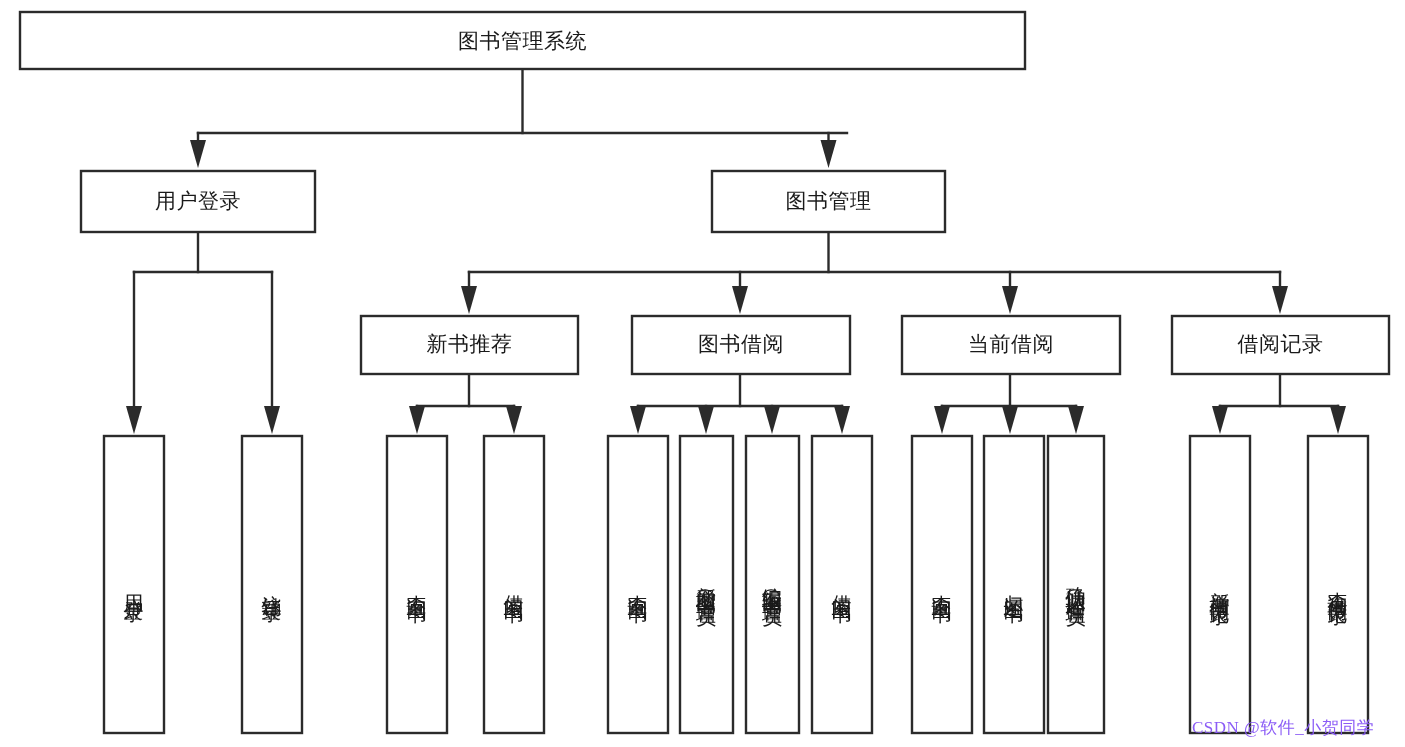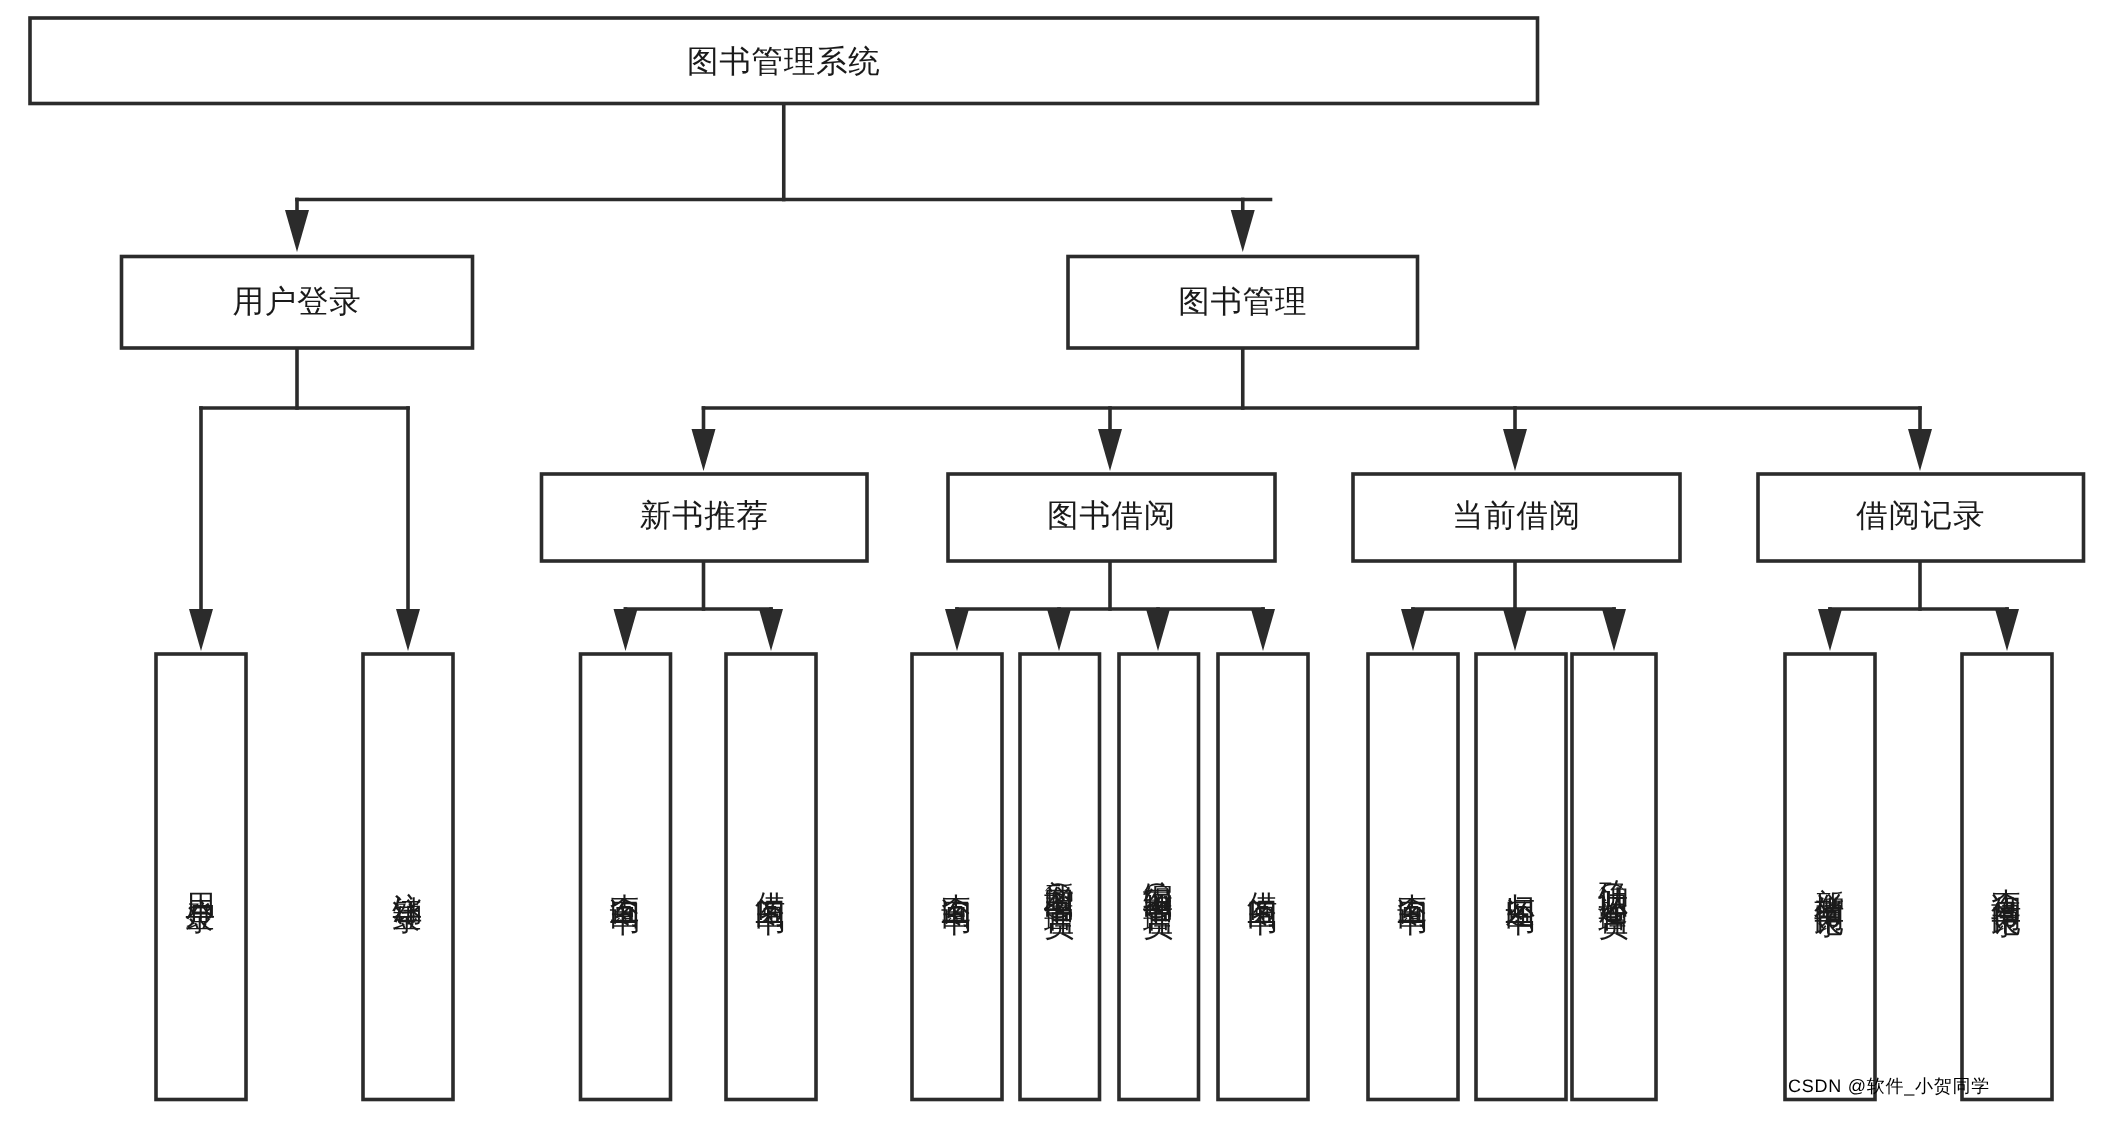--- a/index.html
+++ b/index.html
@@ -60,23 +60,23 @@
     letter-spacing: 3px;
     display: flex;
     align-items: center;
     justify-content: center;
     text-align: center;
     white-space: nowrap;
     user-select: none;
   }
   .watermark {
     position: absolute;
-    font-family: Liberation Sans, sans-serif;
-    font-size: 12px;
-    color: #000000;
+    font-family: Liberation Serif, serif;
+    font-size: 17px;
+    color: #8b5cf6;
     white-space: nowrap;
     letter-spacing: 0.5px;
   }
 </style>
 </head>
 <body>
 
 <div id="diagram-root">
 
   <svg id="flow-svg" viewBox="0 0 1405 747">

